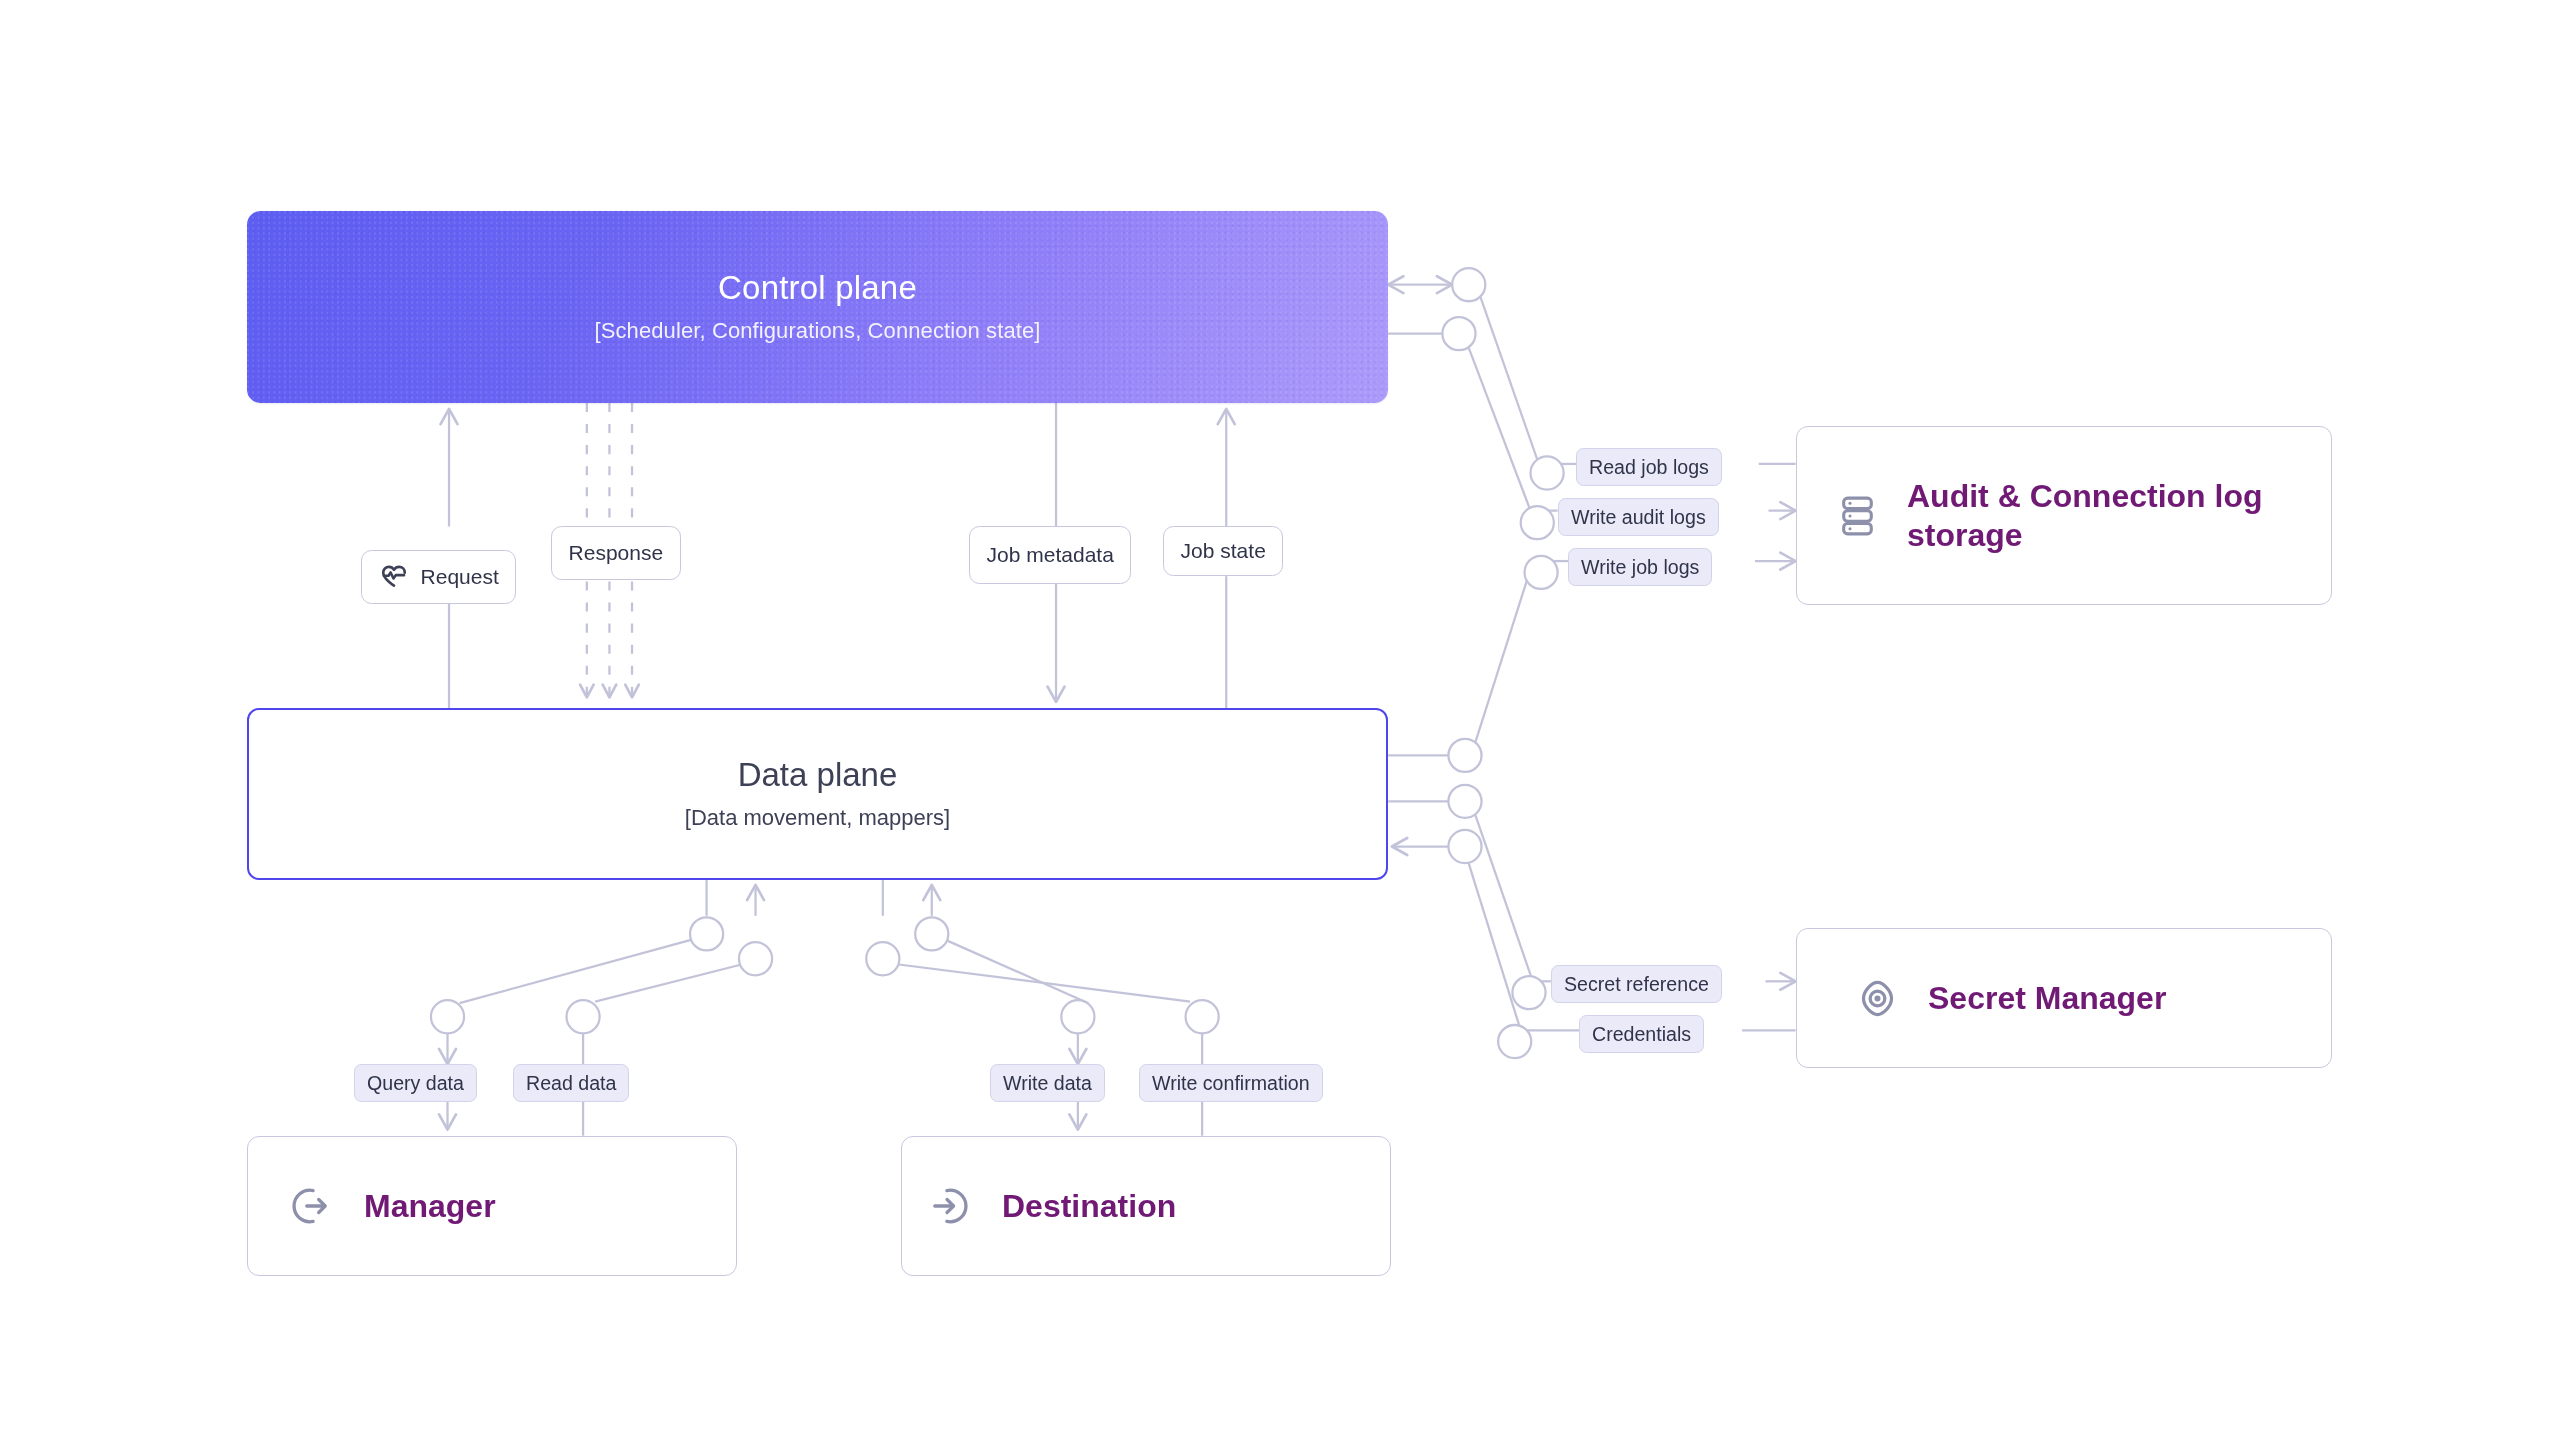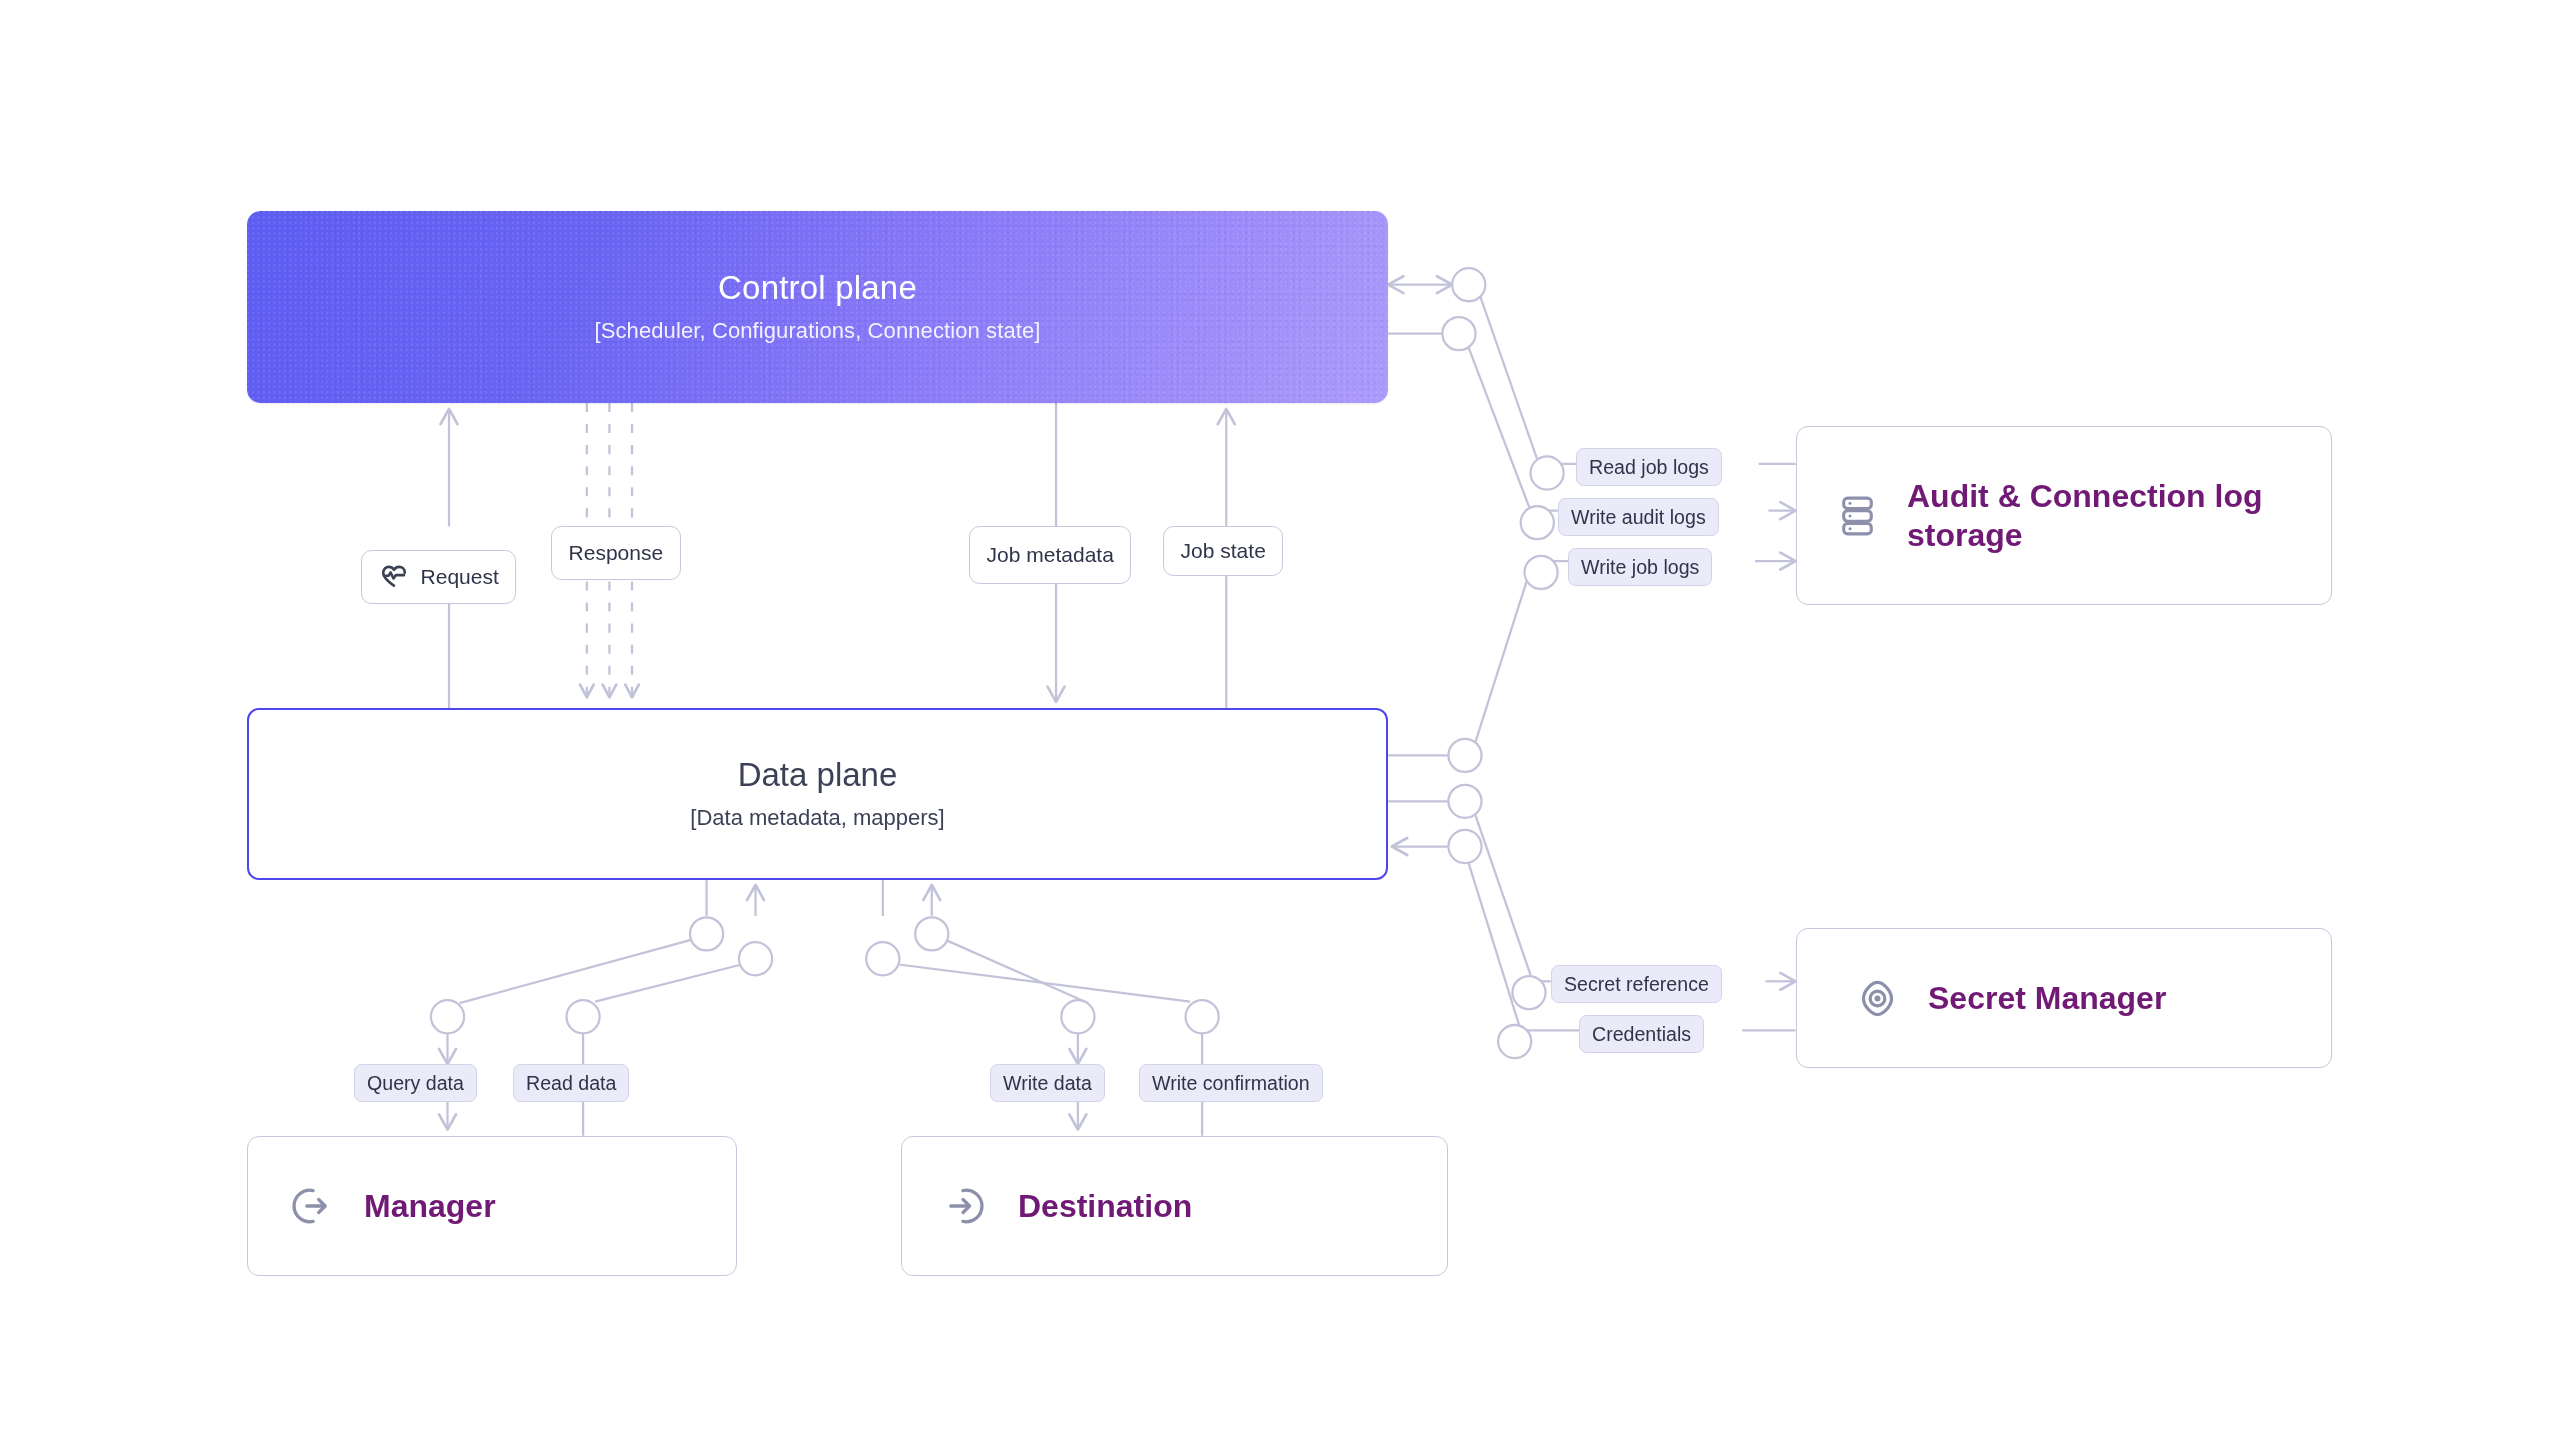--- a/index.html
+++ b/index.html
@@ -40,21 +40,21 @@
     border:1.5px solid #c7c8dd;border-radius:12px;
     display:flex;align-items:center;
   }
   .node .n-icon{flex:0 0 auto;display:flex;align-items:center;justify-content:center;}
   .node .n-label{color:#701a75;font-size:32px;font-weight:700;line-height:1.2;}
 
   #audit-storage{left:1796px;top:426px;width:536px;height:179px;padding-left:41px;gap:30px;}
   #audit-storage .n-label{font-size:32px;}
   #secret-manager{left:1796px;top:928px;width:536px;height:140px;padding-left:60px;gap:30px;}
   #source-node{left:247px;top:1136px;width:490px;height:140px;padding-left:42px;gap:32px;}
-  #destination-node{left:901px;top:1136px;width:547px;height:140px;padding-left:42px;gap:32px;}
+  #destination-node{left:901px;top:1136px;width:490px;height:140px;padding-left:26px;gap:32px;}
 
   
   .pill{
     position:absolute;box-sizing:border-box;display:flex;align-items:center;
     border-radius:8.3px;white-space:nowrap;
     font-size:21px;color:#30344a;
   }
   .pill.plain{background:#ffffff;border:1.5px solid #c7c8dd;border-radius:10.5px;padding:0 16.6px;height:50px;}
   .pill.tinted{background:#eaeaf8;border:1.5px solid #d2d3ea;border-radius:7.5px;padding:0 12px;height:38px;font-size:19.6px;}
   .pill .p-ic{display:flex;align-items:center;margin-right:12px;}
@@ -183,21 +183,21 @@
     </g>
   </svg>
 
   <div class="plane" id="control-plane">
     <div class="p-title">Control plane</div>
     <div class="p-sub">[Scheduler, Configurations, Connection state]</div>
   </div>
 
   <div class="plane" id="data-plane">
     <div class="p-title">Data plane</div>
-    <div class="p-sub">[Data metadata, mappers]</div>
+    <div class="p-sub">[Data movement, mappers]</div>
   </div>
 
   <div class="node" id="audit-storage">
     <span class="n-icon">
       <svg class="ic" width="39" height="44" viewBox="0 0 24 26" fill="none" stroke="#8d90ab" stroke-width="1.9" stroke-linecap="round" stroke-linejoin="round">
         <rect x="3.5" y="2" width="17" height="6.4" rx="2.4"></rect>
         <rect x="3.5" y="9.8" width="17" height="6.4" rx="2.4"></rect>
         <rect x="3.5" y="17.6" width="17" height="6.4" rx="2.4"></rect>
         <circle cx="7.4" cy="5.2" r=".95" fill="#8d90ab" stroke="none"></circle>
         <circle cx="7.4" cy="13" r=".95" fill="#8d90ab" stroke="none"></circle>

